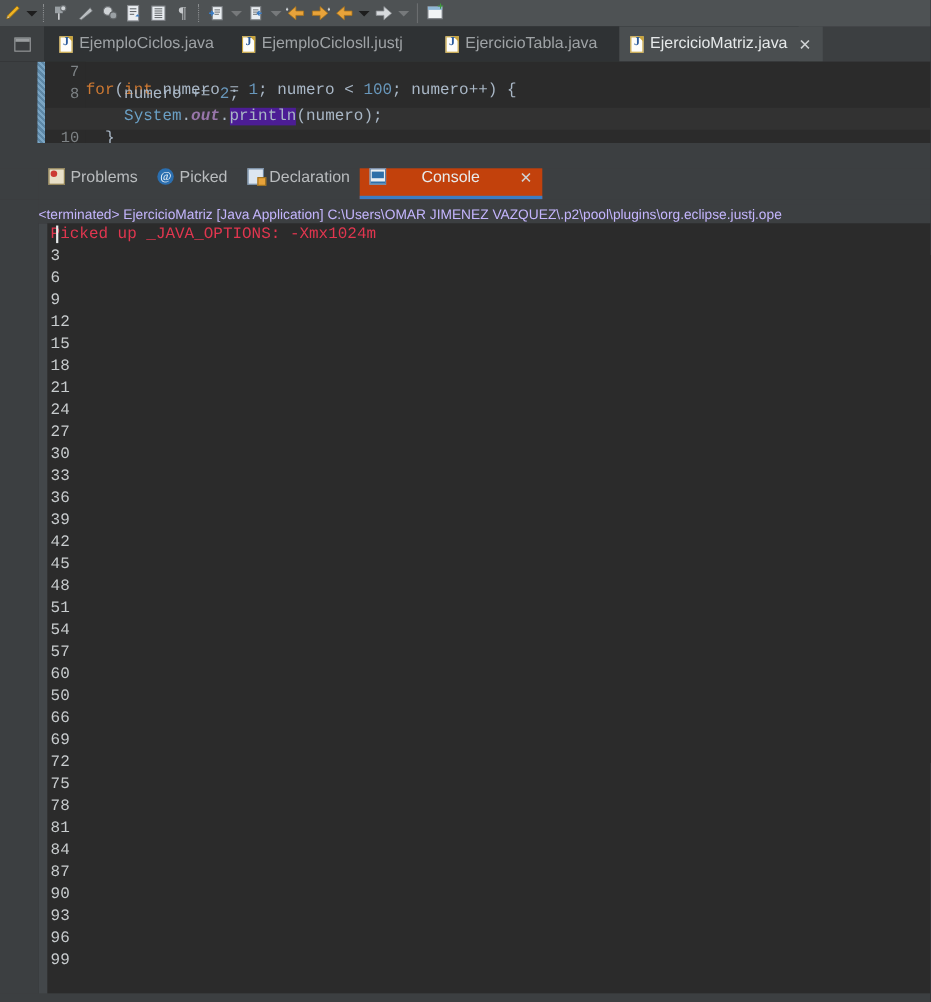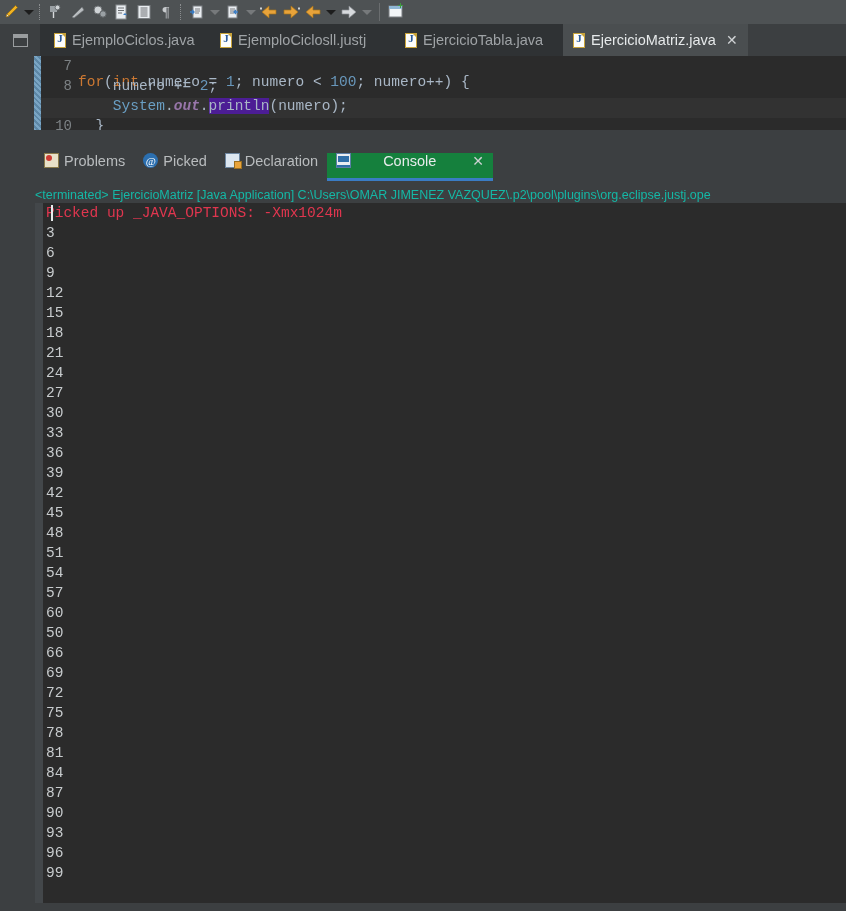--- a/index.html
+++ b/index.html
@@ -84,40 +84,40 @@
   .selhl { background:#4c1d95; }
 
   
   .viewtabbar {
     position:absolute; left:35px; top:153px; width:811px; height:28px;
     background:#3c3f41; display:flex; align-items:flex-end;
   }
   .vleft { position:absolute; left:0; top:153px; width:35px; height:28px; background:#3c3f41; }
   .vtab { height:28px; display:flex; align-items:flex-start; gap:5px; padding:0 9px;
     box-sizing:border-box; font-size:14.5px; color:#b9bcbe; white-space:nowrap; position:relative; }
-  .vtab.active { background:#15803d; color:#e8ebec;gap:32px; }
+  .vtab.active { background:#c2410c; color:#e8ebec;gap:32px; }
   .vtab.active::after { content:''; position:absolute; left:0; bottom:0; width:100%; height:3px; background:#3a7cc4; }
   .vtab-x { font-size:14px; color:#cfd2d4; margin-left:4px; }
 
   
   .ic { width:15px; height:15px; flex:none; position:relative; }
   .ic-problems { background:#e8e0c8; border:1px solid #8a7a4a; box-sizing:border-box; }
   .ic-problems .dot { position:absolute; left:1px; top:1px; width:6px;height:6px;border-radius:50%;background:#cc3b33; }
   .ic-javadoc { width:15px;height:15px;border-radius:50%; background:#2b6fb0; color:#fff;
       font-size:11px; display:flex;align-items:center;justify-content:center; font-family:"Liberation Serif",serif; }
   .ic-decl { background:#dce6f0; border:1px solid #6d86a0; box-sizing:border-box; position:relative;}
   .ic-decl::after{content:'';position:absolute;right:-3px;bottom:-2px;width:8px;height:8px;background:#e8a33a;border:1px solid #9a6f20;box-sizing:border-box;}
   .ic-console { background:#e9edf1; border:1px solid #5b7fa6; box-sizing:border-box; position:relative; }
   .ic-console::before{content:'';position:absolute;left:1px;top:2px;right:1px;height:6px;background:#2f6fa8;}
   .ic-console::after{content:'';position:absolute;left:0px;bottom:0px;right:0px;height:2px;background:#2f6fa8;}
 
   
   .conhead {
     position:absolute; left:35px; top:186px; width:811px; height:17px;
-    background:#3c3f41; color:#14b8a6; font-size:12.5px;
+    background:#3c3f41; color:#c4b5fd; font-size:12.5px;
     white-space:nowrap; overflow:hidden;
     display:flex; align-items:center;
     font-family:"Liberation Sans", sans-serif;
   }
 
   
   .console {
     position:absolute; left:35px; top:203px; width:811px; height:708px;
     background:#2b2b2b;
   }

